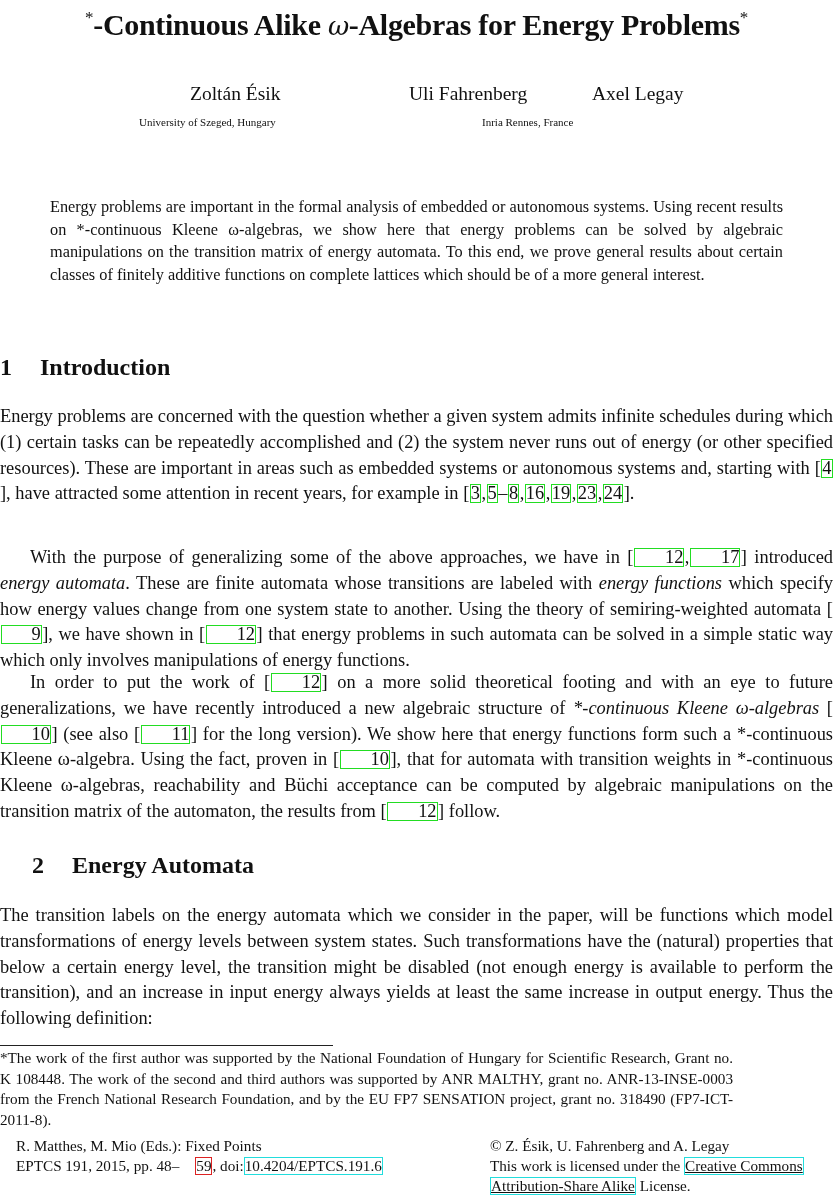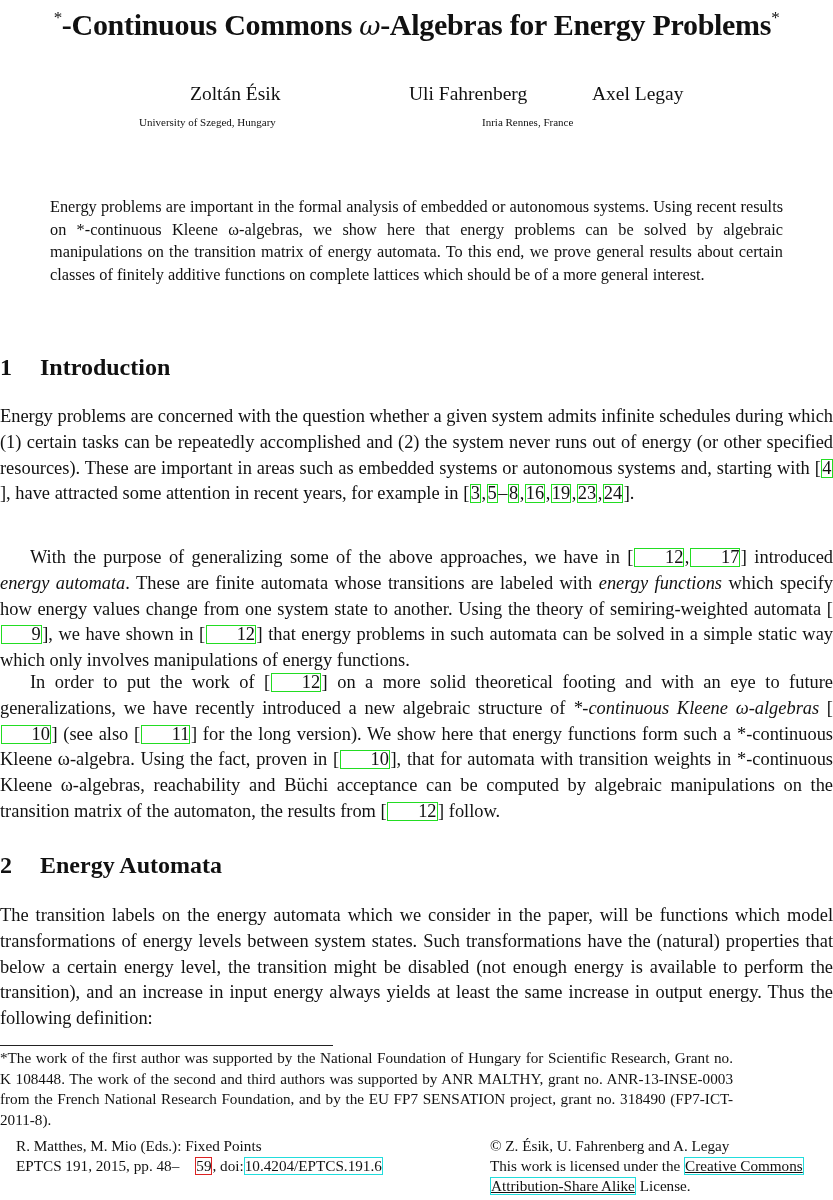--- a/index.html
+++ b/index.html
@@ -20,39 +20,39 @@
     .fn-rule { left: 0; top: 1045px; width: 333px; height: 1px; background: #222; }
     .footnote { left: 0; width: 733px; top: 1048px; font-size: 15.2px; line-height: 20.6px; text-align: justify; }
     .footer { font-size: 15.2px; line-height: 19.8px; top: 1136px; }
     .doi { border: 1.5px solid #22dddd; display: inline-block; line-height: 16px; padding: 0; }
     .pg { border: 1.5px solid #dd2222; display: inline-block; line-height: 16px; padding: 0; margin-left: 16px; }
     .lic { border: 1.5px solid #22dddd; display: inline-block; line-height: 16px; padding: 0; text-decoration: underline; }
   </style>
 </head>
 <body>
 
-<div class="abs title"><sup>*</sup><span>-Continuous Commons </span><i>ω</i><span>-Algebras for Energy Problems</span><sup>*</sup></div>
+<div class="abs title"><sup>*</sup><span>-Continuous Alike </span><i>ω</i><span>-Algebras for Energy Problems</span><sup>*</sup></div>
 
 <div class="abs author" style="left:190px;">Zoltán Ésik</div>
 <div class="abs author" style="left:409px;">Uli Fahrenberg</div>
 <div class="abs author" style="left:592px;">Axel Legay</div>
 <div class="abs affil" style="left:139px;">University of Szeged, Hungary</div>
 <div class="abs affil" style="left:482px;">Inria Rennes, France</div>
 
 <div class="abs abstract">Energy problems are important in the formal analysis of embedded or autonomous systems. Using recent results on *-continuous Kleene ω-algebras, we show here that energy problems can be solved by algebraic manipulations on the transition matrix of energy automata. To this end, we prove general results about certain classes of finitely additive functions on complete lattices which should be of a more general interest.</div>
 
 <div class="abs section" style="top:352px;"><span class="num">1</span><span>Introduction</span></div>
 
 <div class="abs para" style="top:404px;"><span>Energy problems are concerned with the question whether a given system admits infinite schedules during which (1) certain tasks can be repeatedly accomplished and (2) the system never runs out of energy (or other specified resources). These are important in areas such as embedded systems or autonomous systems and, starting with [</span><span class="cite">4</span><span>], have attracted some attention in recent years, for example in [</span><span class="cite">3</span><span>,</span><span class="cite">5</span><span>–</span><span class="cite">8</span><span>,</span><span class="cite">16</span><span>,</span><span class="cite">19</span><span>,</span><span class="cite">23</span><span>,</span><span class="cite">24</span><span>].</span></div>
 
 <div class="abs para indent" style="top:532px;"><span>With the purpose of generalizing some of the above approaches, we have in [</span><span class="cite">12</span><span>,</span><span class="cite">17</span><span>] introduced </span><i>energy automata</i><span>. These are finite automata whose transitions are labeled with </span><i>energy functions</i><span> which specify how energy values change from one system state to another. Using the theory of semiring-weighted automata [</span><span class="cite">9</span><span>], we have shown in [</span><span class="cite">12</span><span>] that energy problems in such automata can be solved in a simple static way which only involves manipulations of energy functions.</span></div>
 
 <div class="abs para indent" style="top:657px;"><span>In order to put the work of [</span><span class="cite">12</span><span>] on a more solid theoretical footing and with an eye to future generalizations, we have recently introduced a new algebraic structure of </span><i>*-continuous Kleene ω-algebras</i><span> [</span><span class="cite">10</span><span>] (see also [</span><span class="cite">11</span><span>] for the long version). We show here that energy functions form such a *-continuous Kleene ω-algebra. Using the fact, proven in [</span><span class="cite">10</span><span>], that for automata with transition weights in *-continuous Kleene ω-algebras, reachability and Büchi acceptance can be computed by algebraic manipulations on the transition matrix of the automaton, the results from [</span><span class="cite">12</span><span>] follow.</span></div>
 
-<div class="abs section" style="top:850px;"><span class="num">2</span><span>Energy Automata</span></div>
+<div class="abs section" style="top:850px;padding-left:32px;"><span class="num">2</span><span>Energy Automata</span></div>
 
 <div class="abs para" style="top:903px;">The transition labels on the energy automata which we consider in the paper, will be functions which model transformations of energy levels between system states. Such transformations have the (natural) properties that below a certain energy level, the transition might be disabled (not enough energy is available to perform the transition), and an increase in input energy always yields at least the same increase in output energy. Thus the following definition:</div>
 
 <div class="abs fn-rule"></div>
 <div class="abs footnote">*The work of the first author was supported by the National Foundation of Hungary for Scientific Research, Grant no. K 108448. The work of the second and third authors was supported by ANR MALTHY, grant no. ANR-13-INSE-0003 from the French National Research Foundation, and by the EU FP7 SENSATION project, grant no. 318490 (FP7-ICT-2011-8).</div>
 
 <div class="abs footer" style="left:16px;">
   <div>R. Matthes, M. Mio (Eds.): Fixed Points</div>
   <div><span>EPTCS 191, 2015, pp. 48–</span><span class="pg">59</span><span>, doi:</span><span class="doi">10.4204/EPTCS.191.6</span></div>
 </div>

